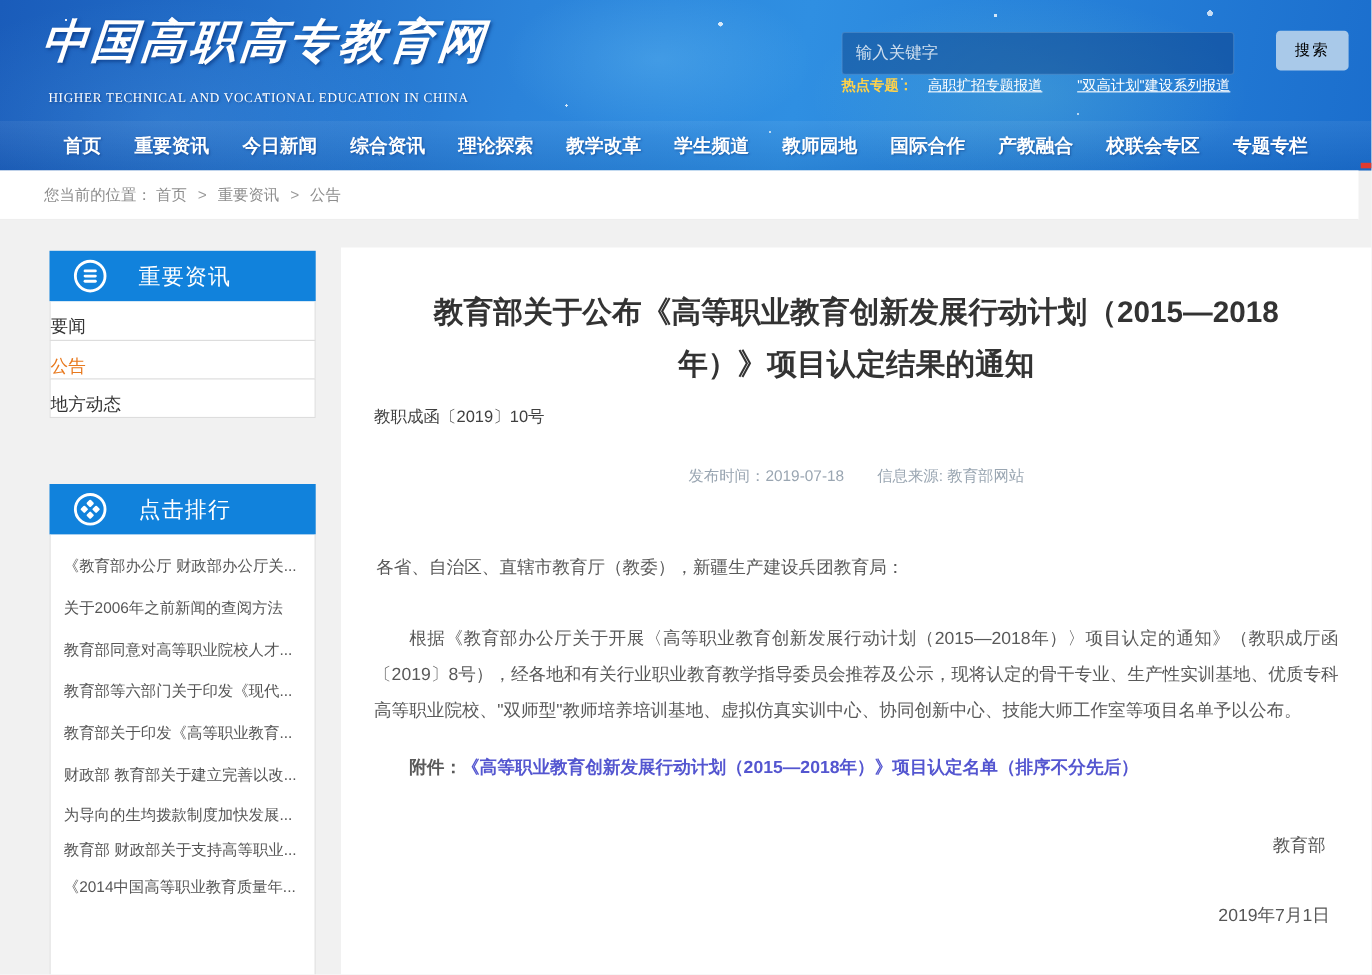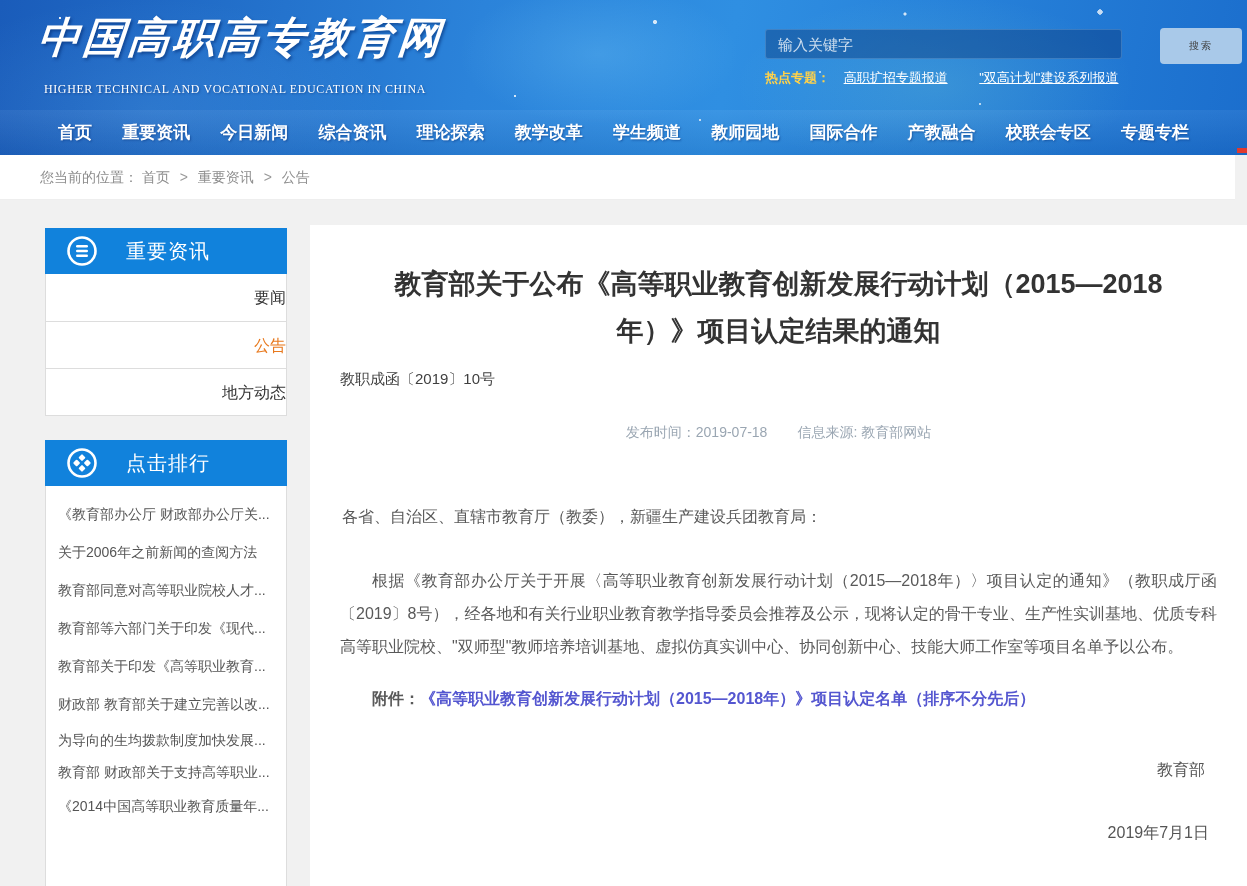--- a/index.html
+++ b/index.html
@@ -35,29 +35,29 @@
     font-size:42px; font-weight:bold; font-style:italic; letter-spacing:3px;
     transform:skewX(-5deg); text-shadow:2px 2px 3px rgba(0,40,110,.55);
     white-space:nowrap;
   }
   .logo-sub {
     font-family:"Liberation Serif","DejaVu Serif",serif;
     font-size:12px; letter-spacing:.6px; margin-top:16px; padding-left:6px;
     text-shadow:1px 1px 2px rgba(0,40,110,.5); white-space:nowrap;
   }
   .search-input {
-    position:absolute; left:765px; top:29px; width:357px; height:30px;
+    position:absolute; left:765px; top:29px; width:357px; height:39px;
     background:rgba(8,52,118,.42); border:1px solid rgba(130,180,230,.35);
     border-radius:3px; color:#eaf3fc; padding:0 12px; font-size:15px; outline:none;
   }
   .search-input::placeholder { color:rgba(255,255,255,.78); }
   .search-btn {
-    position:absolute; left:1160px; top:28px; width:82px; height:36px;
-    background:#a9c9e9; color:#404040; border:none; border-radius:4px;
-    font-size:10px; cursor:pointer; letter-spacing:2px;
+    position:absolute; left:1160px; top:28px; width:66px; height:36px;
+    background:#a9c9e9; color:#000000; border:none; border-radius:4px;
+    font-size:14px; cursor:pointer; letter-spacing:2px;
   }
   .hot { position:absolute; left:765px; top:69px; font-size:13px; color:#fff; white-space:nowrap; }
   .hot-label { color:#ffd24a; font-weight:bold; margin-right:10px; }
   .hot-link { color:#fff; text-decoration:underline; margin-right:28px; cursor:pointer; }
 
   
   .nav {
     position:absolute; left:0; top:110px; width:1247px; height:45px;
     display:flex; align-items:center; justify-content:space-between;
     padding:0 58px; background:linear-gradient(180deg, rgba(255,255,255,.06), rgba(0,35,100,.10));
@@ -81,21 +81,21 @@
   .side-box { position:absolute; left:45px; width:242px; }
   .side-box.news { top:228px; }
   .side-box.rank { top:440px; }
   .side-head {
     height:46px; background:#1182dc; color:#fff;
     display:flex; align-items:center;
   }
   .side-head .icon { margin-left:20px; width:34px; height:34px; flex:0 0 auto; }
   .side-head .side-title { flex:1; text-align:center; font-size:20px; margin-right:50px; letter-spacing:1px; }
   .side-items .item {
-    height:48px; line-height:47px; text-align:right; background:#fff;
+    height:36px; line-height:47px; text-align:left; background:#fff;
     border:1px solid #ddd; margin-top:-1px; font-size:16px; color:#333; cursor:pointer;
   }
   .side-items .item:first-child { margin-top:0; border-top:none; }
   .side-items .item.active { color:#e8791e; }
   .rank-list {
     background:#fff; border:1px solid #ddd; border-top:none;
     padding:9px 8px 30px 12px; height:430px; overflow:hidden;
   }
   .rank-item {
     font-size:14px; color:#555; line-height:38px; white-space:nowrap;

